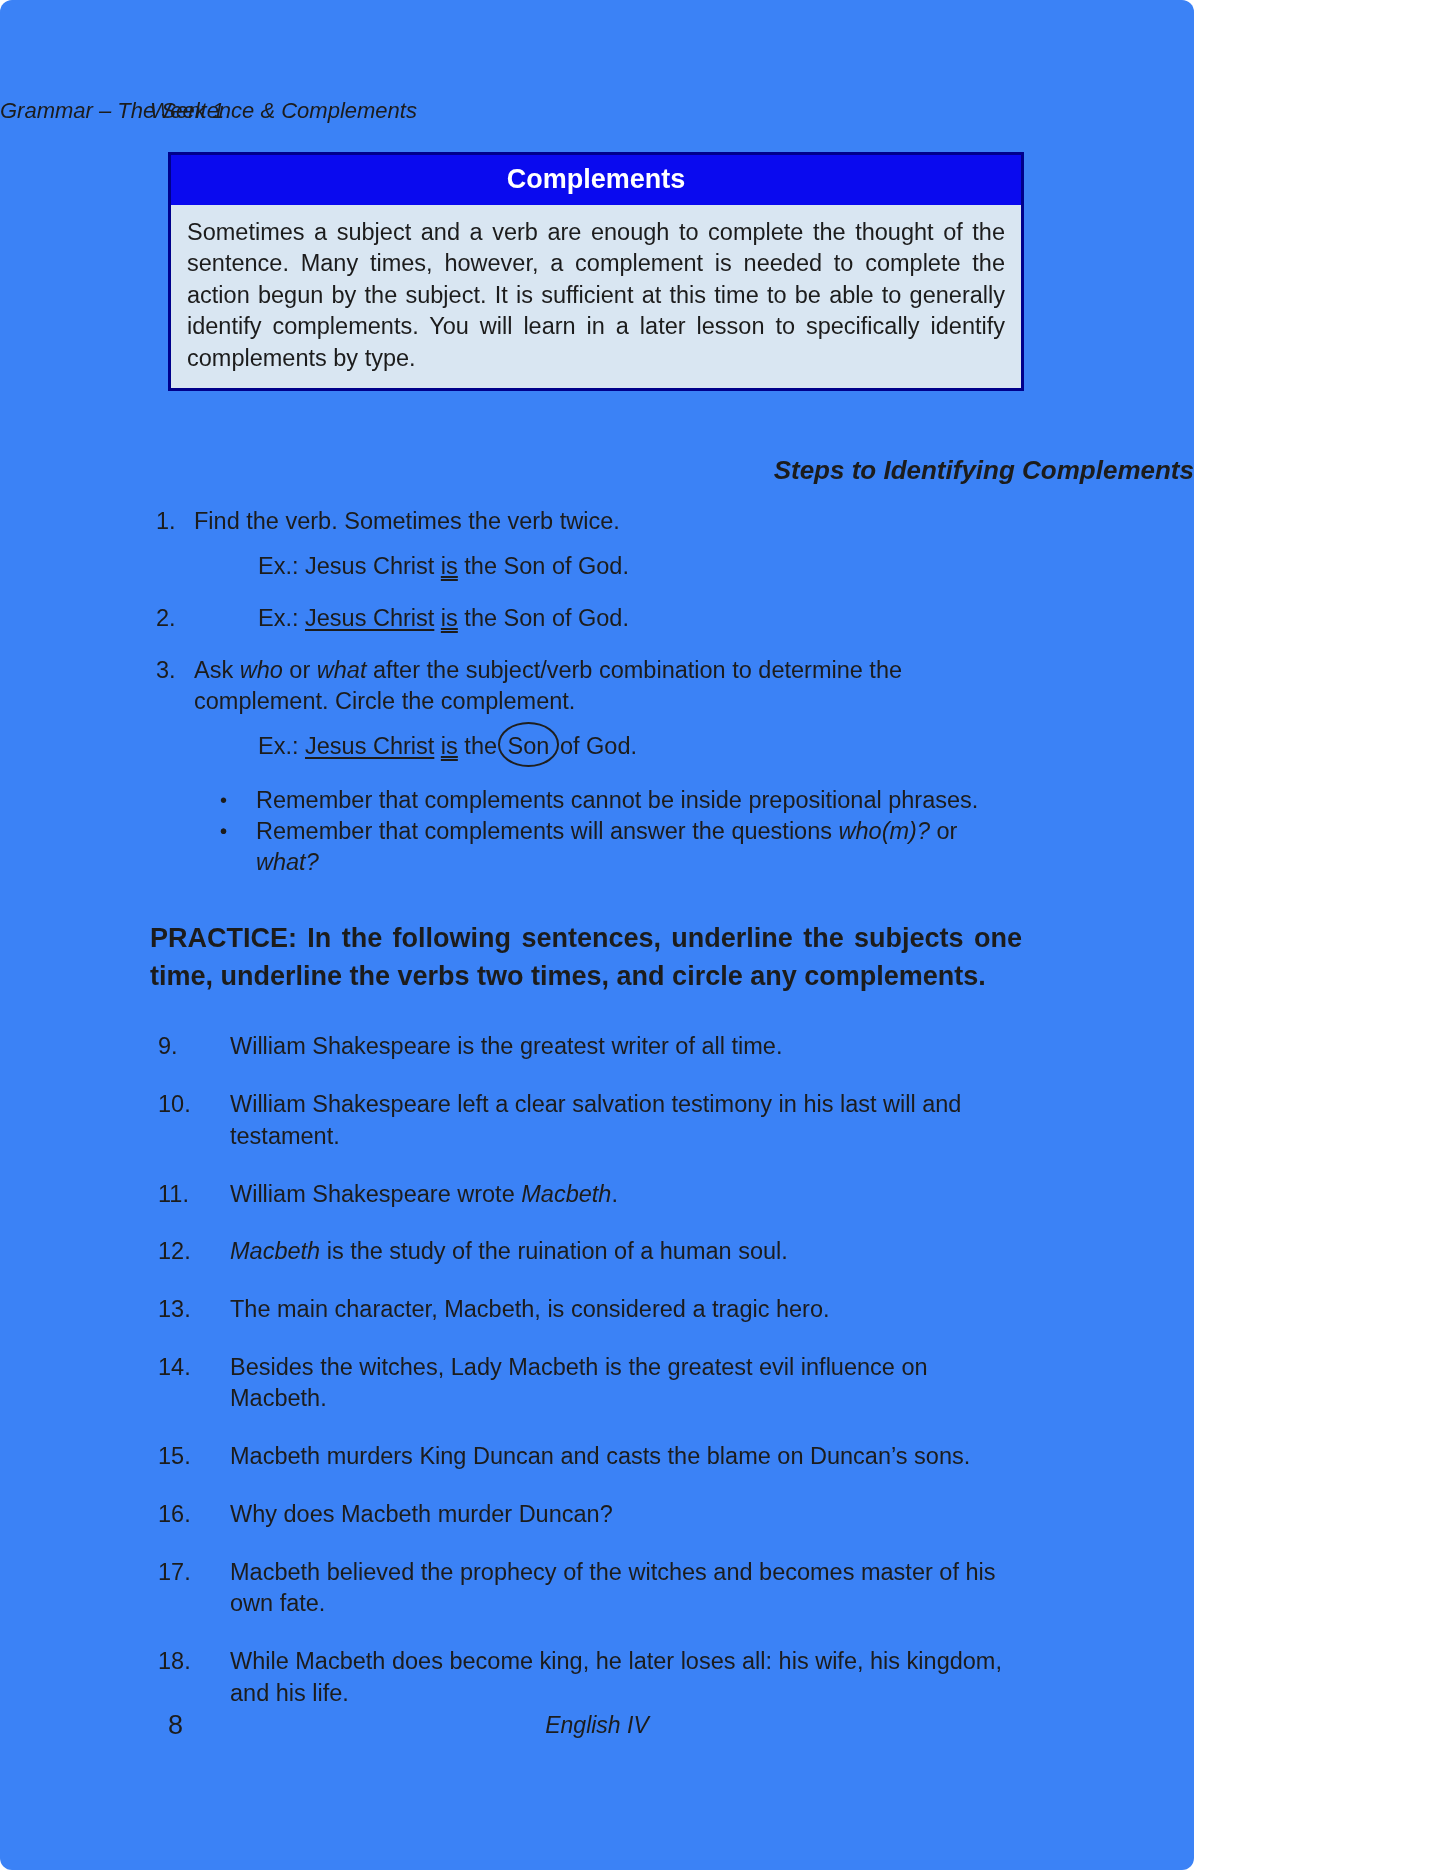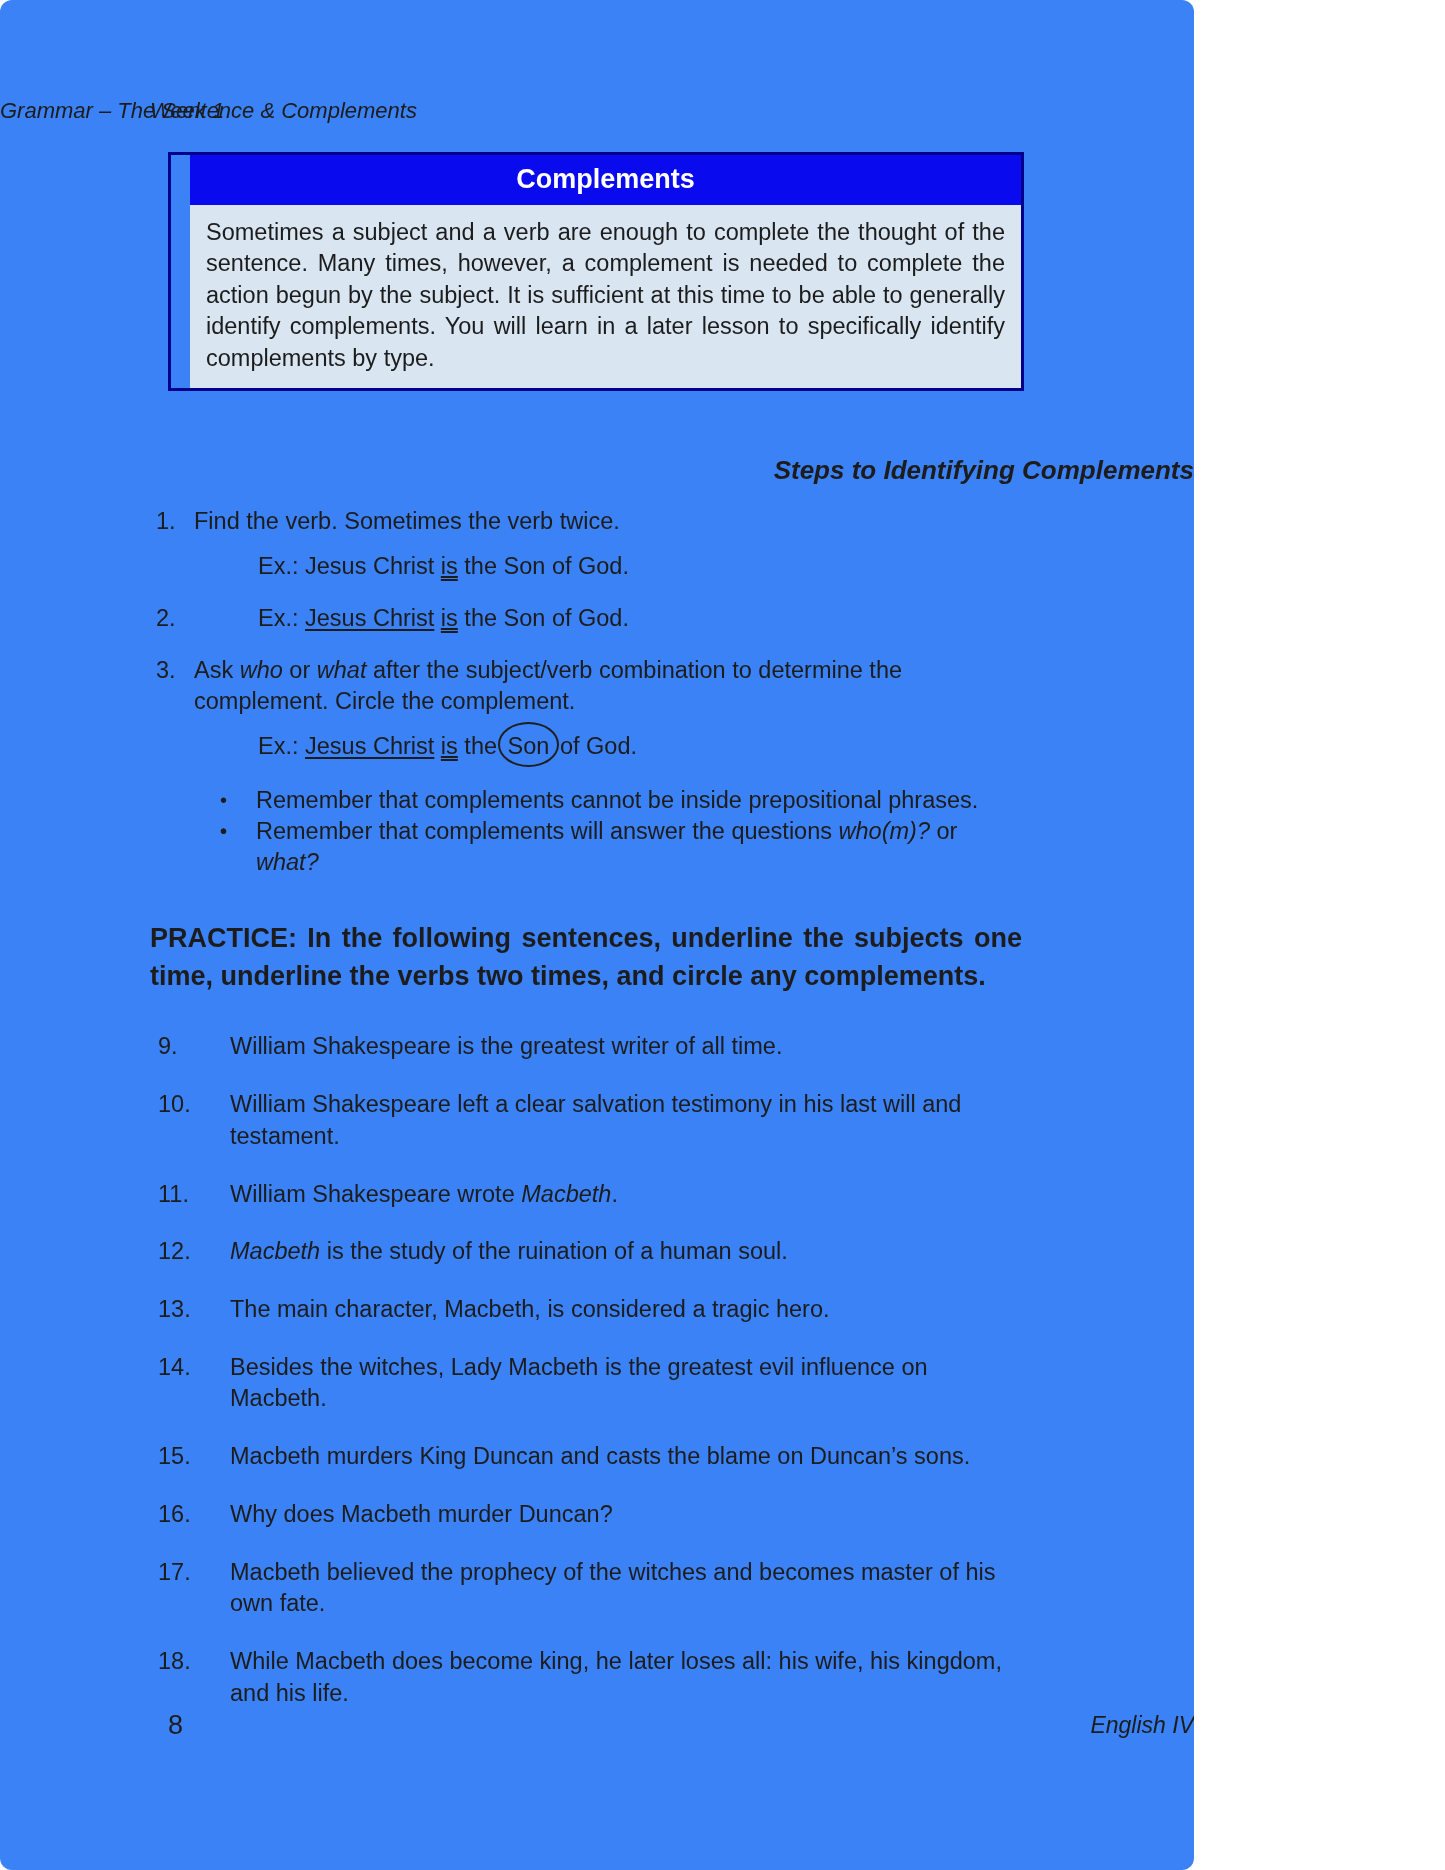--- a/index.html
+++ b/index.html
@@ -51,21 +51,21 @@
   .practice { margin-top: 42px; font-weight: bold; font-size: 27px; line-height: 1.4; text-align: justify; }
 
   
   .exercise { position: relative; padding-left: 80px; margin-top: 26px; font-size: 23.5px; line-height: 1.35; }
   .exercise:first-of-type { margin-top: 36px; }
   .exercise-num { position: absolute; left: 8px; }
 
   
   .doc-footer { position: absolute; top: 1712px; left: 0; width: 100%; }
   .doc-footer .pageno { position: absolute; left: 168px; top: -2px; font-size: 27px; }
-  .doc-footer .course { width: 100%; text-align: right; font-style: italic; font-size: 23px; }
+  .doc-footer .course { width: 100%; text-align: center; font-style: italic; font-size: 23px; }
 
   
   .i { font-style: italic; }
   .u1 { text-decoration: underline; text-underline-offset: 3px; }
   .u2 { text-decoration: underline; text-decoration-style: double; text-underline-offset: 2px; }
   .circle {
     border: 2.5px solid #1f1f1f;
     border-radius: 50%;
     padding: 9px 8px 6px;
     margin: 0 -6px;
@@ -74,21 +74,21 @@
 </head>
 <body>
 
 <div class="page">
 
   <div class="doc-header">
     <span class="hdr-left">Week 1</span>
     <span class="hdr-center">Grammar – The Sentence &amp; Complements</span>
   </div>
 
-  <div class="infobox" style="border-color: rgb(0, 0, 139); padding-left: 19px;">
+  <div class="infobox" style="border-color: rgb(0, 0, 139);">
     <div class="infobox-title" style="background-color: rgb(10, 10, 239); color: rgb(255, 255, 255);">Complements</div>
     <div class="infobox-body" style="background-color: rgb(217, 230, 242);">Sometimes a subject and a verb are enough to complete the thought of the sentence. Many times, however, a complement is needed to complete the action begun by the subject. It is sufficient at this time to be able to generally identify complements. You will learn in a later lesson to specifically identify complements by type.</div>
   </div>
 
   <div class="section-title">Steps to Identifying Complements</div>
 
   <div class="content">
 
     <div class="step">
       <span class="step-num">1.</span>

